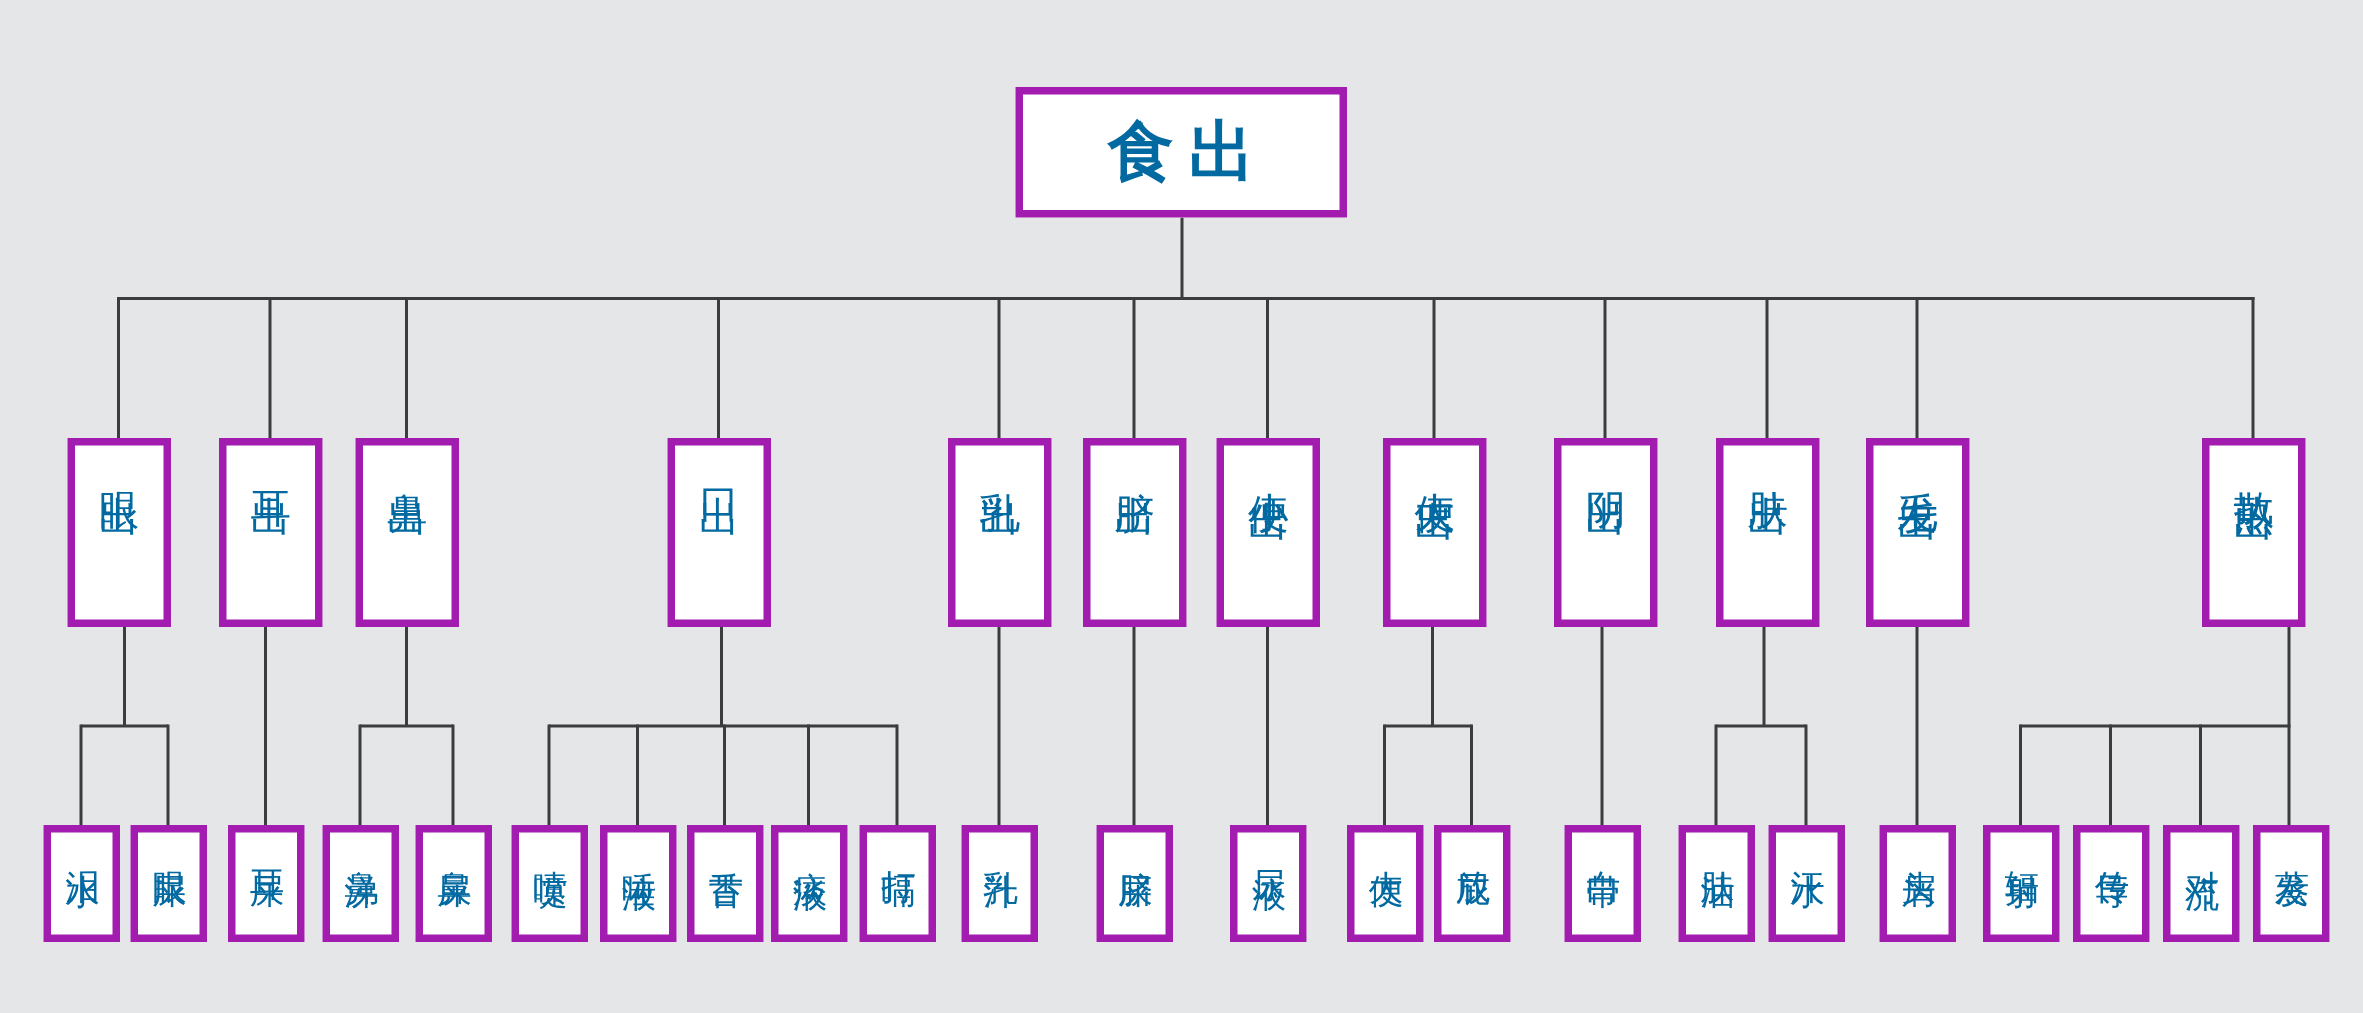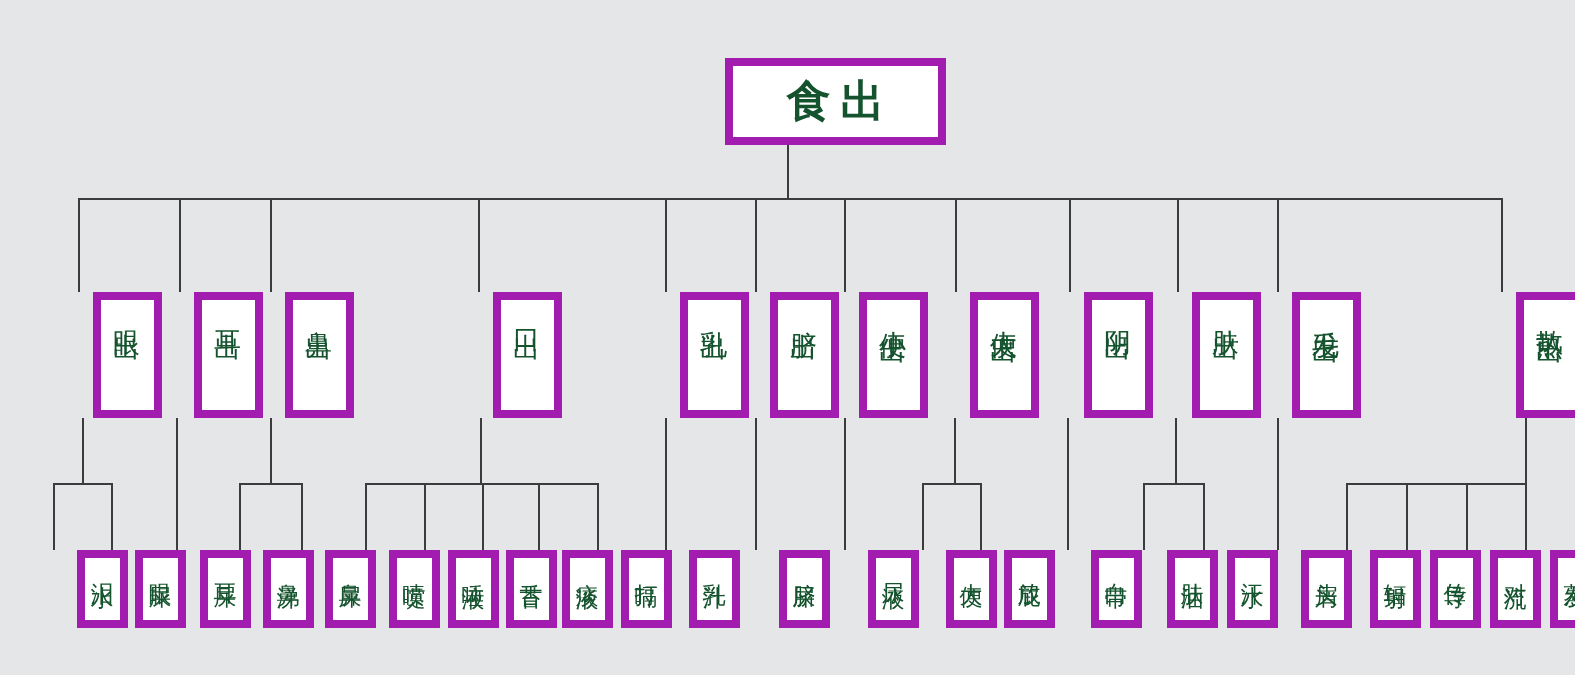--- a/index.html
+++ b/index.html
@@ -22,26 +22,25 @@
   .lines {
     position: absolute;
     left: 0;
     top: 0;
     width: 1575px;
     height: 675px;
   }
   .node {
     position: absolute;
     background: #ffffff;
-    border: 8px solid #a21caf;
+    border: 5px solid #a21caf;
     box-sizing: border-box;
     display: flex;
     justify-content: center;
-    color: #14532d;
-    margin-left: 48px;
+    color: #0369a1;
   }
   .root {
     left: 677px;
     top: 58px;
     width: 221px;
     height: 87px;
     align-items: center;
     font-size: 44px;
     font-weight: 600;
     letter-spacing: 10px;

